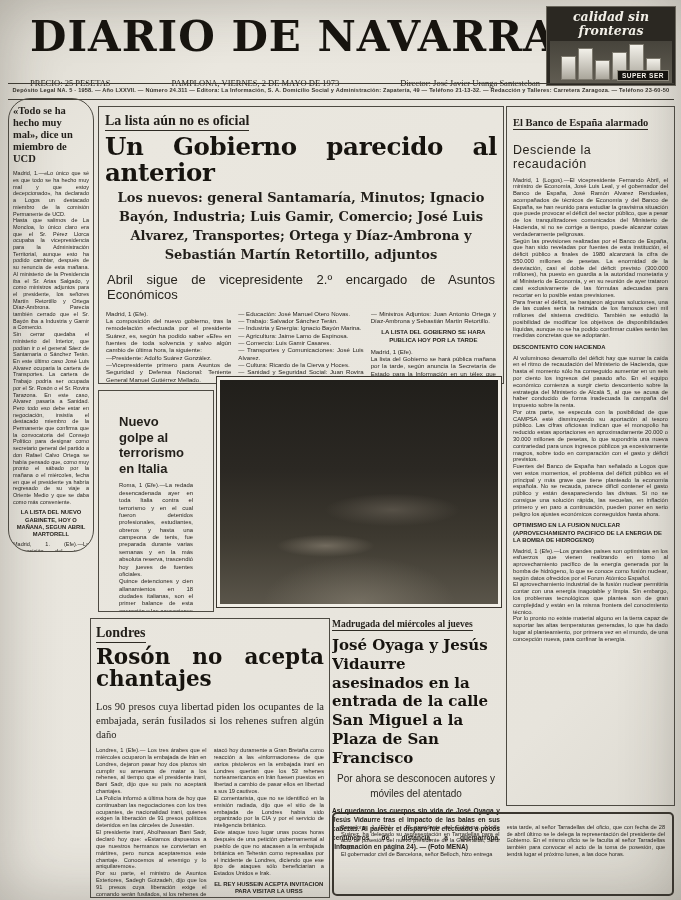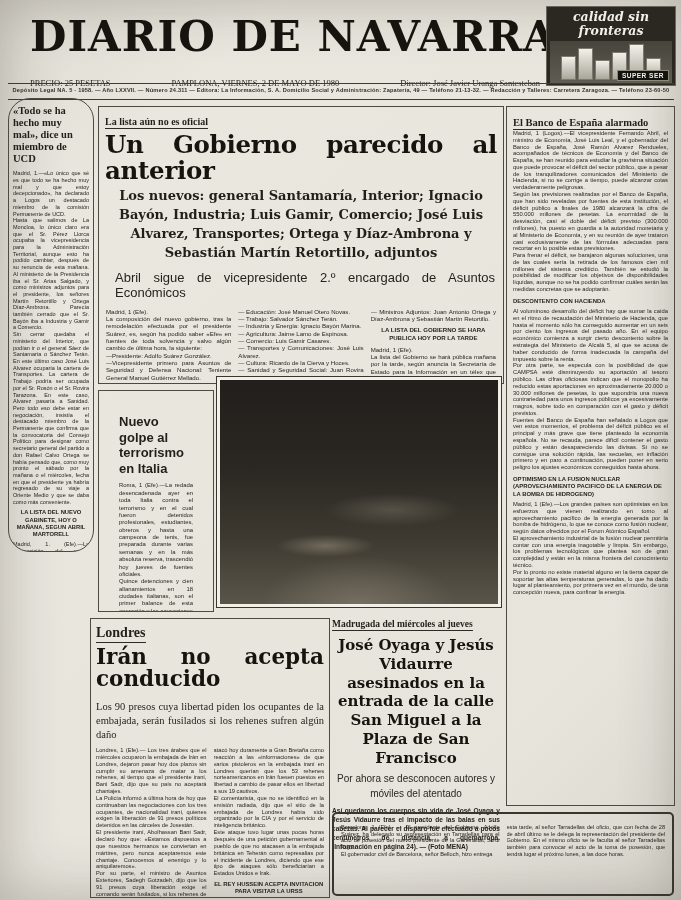--- a/index.html
+++ b/index.html
@@ -41,21 +41,21 @@
   
   .ucd-title { font-family:"Liberation Serif", serif; font-weight:bold; font-size:10.5px; line-height:1.15; margin:2px 0 5px 0; }
   .ucd-body { font-size:5.5px; line-height:1.22; }
   .ucd-sub { font-size:5.8px; font-weight:bold; text-align:center; margin:4px 0 3px 0; line-height:1.25; }
 
   
   .main-head { font-family:"DejaVu Serif", serif; font-weight:bold; font-size:24.5px; line-height:1.05;
     margin:3px 6px 4px 6px; text-align:justify; text-align-last:justify; letter-spacing:-.3px; color:#17140f; }
   .main-deck1 { font-family:"DejaVu Serif", serif; font-weight:bold; font-size:13px; line-height:1.45;
     text-align:center; margin:2px 10px; }
-  .main-deck2 { font-size:13px; margin:7px 8px 4px 16px; text-align:justify; text-align-last:justify; color:#26231d; }
+  .main-deck2 { font-size:13px; margin:7px 8px 4px 8px; text-align:justify; text-align-last:justify; color:#26231d; }
   .main-cols { padding:4px 7px; font-size:6.1px; line-height:1.2; height:128px; overflow:hidden; }
   .col-sub { font-weight:bold; text-align:center; font-size:6.1px; margin:4px 0; line-height:1.25; }
 
   
   .italy-title { font-weight:bold; font-size:13px; line-height:1.2; margin:3px 0 6px 0; }
   .italy-body { font-size:5.9px; line-height:1.25; }
 
   
   .photo-frame { background:#f2efe7; border:1px solid #3a362f; padding:3px; }
   .photo {
@@ -64,21 +64,21 @@
       radial-gradient(ellipse 70px 16px at 38% 74%, rgba(130,122,108,.75) 0%, rgba(130,122,108,0) 70%),
       radial-gradient(ellipse 90px 22px at 62% 58%, rgba(90,84,74,.9) 0%, rgba(90,84,74,0) 75%),
       radial-gradient(ellipse 120px 60px at 50% 100%, rgba(140,133,118,.55) 0%, rgba(140,133,118,0) 80%),
       linear-gradient(180deg,#211f1b 0%, #2b2823 40%, #3d3930 70%, #5a554a 100%);
   }
 
   
   .oyaga-kicker { font-family:"Liberation Serif", serif; font-weight:bold; font-size:9.5px;
     border-bottom:1px solid #2e2b24; display:inline-block; padding-bottom:1px; }
   .oyaga-head { font-family:"DejaVu Serif", serif; font-weight:bold; font-size:15px; line-height:1.25;
-    text-align:center; margin:5px 0 4px 0; color:#17140f; }
+    margin:5px 0 4px 0; color:#17140f; }
   .oyaga-deck { font-size:10px; text-align:center; line-height:1.5; color:#2b2822; }
   .photo-caption { font-size:6.6px; font-weight:bold; line-height:1.35; margin-top:6px; }
 
   
   .iran-head { font-family:"DejaVu Serif", serif; font-weight:bold; font-size:21.5px; line-height:1;
     margin:3px 0 5px 0; text-align:justify; text-align-last:justify; color:#17140f; }
   .iran-deck { font-family:"Liberation Serif", serif; font-size:10.5px; line-height:1.35;
     text-align:justify; text-align-last:justify; margin-bottom:5px; }
   .iran-cols { font-size:5.7px; line-height:1.2; height:178px; }
   .iran-sub { font-weight:bold; text-align:center; font-size:5.9px; margin:4px 0 3px 0; line-height:1.25; }
@@ -110,21 +110,21 @@
       <span class="app" style="height:18px"></span>
       <span class="app" style="height:26px"></span>
       <span class="app" style="height:34px"></span>
       <span class="app" style="height:20px"></span>
       <span class="ad-brand">SUPER SER</span>
     </div>
   </div>
 
   <div class="info-row abs" style="left:30px; top:78px; width:510px;">
     <span>PRECIO: 25 PESETAS</span>
-    <span>PAMPLONA, VIERNES, 2 DE MAYO DE 1980</span>
+    <span>PAMPLONA, VIERNES, 2 DE MAYO DE 1973</span>
     <span>Director: José Javier Uranga Santesteban</span>
   </div>
 
   <div class="rule abs" style="left:8px; top:83px; width:666px;"></div>
   <div class="legal abs" style="left:12px; top:87px; width:658px;">Depósito Legal NA. 5 - 1958. — Año LXXVII. — Número 24.311 — Editora: La Información, S. A.        Domicilio Social y Administración: Zapatería, 49 — Teléfono 21-13-32. — Redacción y Talleres: Carretera Zaragoza. — Teléfono 23-60-50</div>
   <div class="rule abs" style="left:8px; top:99px; width:666px;"></div>
 
   <section class="abs box" style="left:8px; top:98px; width:86px; height:454px; padding:4px; overflow:hidden;border-radius:22px;">
     <h2 class="ucd-title">«Todo se ha hecho muy mal», dice un miembro de UCD</h2>
     <div class="ucd-body flow">Madrid, 1.—«Lo único que sé es que todo se ha hecho muy mal y que estoy decepcionado», ha declarado a Logos un destacado miembro de la comisión Permanente de UCD.
@@ -136,24 +136,24 @@
 Poco antes de las tres, abandonó el Palacio de La Moncloa el secretario general del partido, Rafael Arias Salgado, que es, también, el portavoz de la comisión Permanente del partido en el poder.
 A pesar de su calidad de portavoz, Arias Salgado se negó a informar a la decena de periodistas que esperaban su salida en las inmediaciones de la sede de la Presidencia. Estos periodistas intentaron —sin conseguirlo— detener el automóvil del secretario general de U.C.D. que, al salir precipitadamente, alcanzó ligeramente a un técnico de una emisora de radio.
 El señor Arias Salgado fue abucheado por los informadores. Minutos después de la «fuga» del secretario general de U.C.D., el vicepresidente Fernando Abril fue abordado por los informadores.
 El señor Abril indicó que «las líneas generales del Gobierno se han fijado ya, si bien el problema está en el proyecto político subyacente». Añadió que «lo importante es encontrar un proyecto político global y coherente para el tema autonómico. Hay una respuesta en el eje de Gobierno para encontrar y asumir cargas públicas».
 Dijo también el vicepresidente segundo que «por lo demás, en la reunión se trataron temas del partido».
 Respecto a la composición del nuevo Gobierno, el señor Abril señaló que es un tema del presidente, que la dará a conocer hoy o mañana y añadió también que él desconocía la nueva composición del gabinete, y que en las carteras económicas se producirán los cambios «que decida el presidente».</div>
   </section>
 
   <section class="abs box" style="left:98px; top:106px; width:406px; height:278px; overflow:hidden;">
     <div style="padding:4px 6px 0 6px;">
-      <span class="kicker" style="font-size:10px;">La lista aún no es oficial</span>
+      <span class="kicker" style="font-size:14px;">La lista aún no es oficial</span>
     </div>
     <h2 class="main-head">Un Gobierno parecido al anterior</h2>
-    <p class="main-deck1">Los nuevos: general Santamaría, Interior; Ignacio Bayón, Industria; Luis Gamir, Comercio; José Luis Alvarez, Transportes; Ortega y Díaz-Ambrona y Sebastián Martín Retortillo, adjuntos</p>
+    <p class="main-deck1">Los nuevos: general Santamaría, Minutos; Ignacio Bayón, Industria; Luis Gamir, Comercio; José Luis Alvarez, Transportes; Ortega y Díaz-Ambrona y Sebastián Martín Retortillo, adjuntos</p>
     <p class="main-deck2">Abril sigue de vicepresidente 2.º encargado de Asuntos Económicos</p>
     <div class="cols main-cols">
       <div class="col flow">Madrid, 1 (Efe).
 La composición del nuevo gobierno, tras la remodelación efectuada por el presidente Suárez, es, según ha podido saber «Efe» en fuentes de toda solvencia y salvo algún cambio de última hora, la siguiente:
 —Presidente: Adolfo Suárez González.
 —Vicepresidente primero para Asuntos de Seguridad y Defensa Nacional: Teniente General Manuel Gutiérrez Mellado.
 —Vicepresidente segundo y encargado para Asuntos Económicos: Fernando Abril Martorell.
 — Ministro de Asuntos Exteriores: Marcelino Oreja Aguirre.
 — Hacienda: Jaime García Añoveros.
 — Justicia: Íñigo Cavero Lataillade.
@@ -199,21 +199,21 @@
 
   <section class="abs" style="left:332px; top:613px; width:168px; overflow:hidden;">
     <span class="oyaga-kicker">Madrugada del miércoles al jueves</span>
     <h2 class="oyaga-head">José Oyaga y Jesús Vidaurre asesinados en la entrada de la calle San Miguel a la Plaza de San Francisco</h2>
     <p class="oyaga-deck" style="margin:2px 0 0 0;">Por ahora se desconocen autores y móviles del atentado</p>
     <figcaption class="photo-caption flow">Así quedaron los cuerpos sin vida de José Oyaga y Jesús Vidaurre tras el impacto de las balas en sus cabezas. Al parecer el disparo fue efectuado a pocos centímetros de distancia, a quemarropa. (Información en página 24). — (Foto MENA)</figcaption>
   </section>
 
   <section class="abs box" style="left:90px; top:618px; width:240px; height:280px; padding:4px 5px; overflow:hidden;">
     <span class="kicker" style="font-size:14px;">Londres</span>
-    <h2 class="iran-head">Irán no acepta conducido</h2>
+    <h2 class="iran-head">Rosón no acepta chantajes</h2>
     <p class="iran-deck">Los 90 presos cuya libertad piden los ocupantes de la embajada, serán fusilados si los rehenes sufren algún daño</p>
     <div class="cols iran-cols">
       <div class="col">
         <div class="flow">Londres, 1 (Efe).— Los tres árabes que el miércoles ocuparon la embajada de Irán en Londres, dejaron pasar hoy dos plazos sin cumplir su amenaza de matar a los rehenes, al tiempo que el presidente iraní, Bani Sadr, dijo que su país no aceptará chantajes.
 La Policía informó a última hora de hoy que continuaban las negociaciones con los tres ocupantes, de nacionalidad iraní, quienes exigen la liberación de 91 presos políticos detenidos en las cárceles de Jusestán.
 El presidente iraní, Abolhassan Bani Sadr, declaró hoy que: «Estamos dispuestos a que nuestros hermanos se conviertan en mártires, pero nunca aceptaremos este chantaje. Conocemos al enemigo y lo aniquilaremos».
 Por su parte, el ministro de Asuntos Exteriores, Sadegh Gotzadeh, dijo que los 91 presos cuya liberación exige el comando serán fusilados, si los rehenes de Londres sufren algún daño. Añadió que Irán había dado al gobierno de Londres plenos poderes para abordar el problema de la embajada ocupada.
 Diez personas fueron detenidas esta tarde en las inmediaciones de la embajada a raíz de enfrentamientos entre partidarios del ayatolah Jomeini y del Sha. Unos 50 simpatizantes del régimen iraní se han instalado frente a la embajada, en señal de protesta contra la ocupación.</div>
 
       </div>
@@ -223,20 +223,21 @@
 Este ataque tuvo lugar unas pocas horas después de una petición gubernamental al pueblo de que no atacasen a la embajada británica en Teherán como represalias por el incidente de Londres, diciendo que ese tipo de ataques sólo beneficiarían a Estados Unidos e Irak.</div>
         <div class="iran-sub">EL REY HUSSEIN ACEPTA INVITACION PARA VISITAR LA URSS</div>
         <div class="flow">Abu Dhabi (Emiratos árabes unidos), 1 (Efe).— El rey Hussein de Jordania ha aceptado una invitación para visitar la Unión Soviética, dijo ayer un funcionario jordano que acompaña al monarca hachemita en su actual visita a este emirato.
 Hussein llegó el martes por la noche para realizar una visita oficial de dos días, al término de la que acababa de llevar a cabo en Arabia Saudí.</div>
       </div>
     </div>
   </section>
 
   <section class="abs box" style="left:506px; top:106px; width:169px; height:700px; padding:5px 6px; overflow:hidden;">
     <span class="kicker" style="font-size:10.5px;">El Banco de España alarmado</span>
+    <p class="def-deck">Desciende la recaudación</p>
     <div class="def-body flow">Madrid, 1 (Logos).—El vicepresidente Fernando Abril, el ministro de Economía, José Luis Leal, y el gobernador del Banco de España, José Ramón Alvarez Rendueles, acompañados de técnicos de Economía y del Banco de España, se han reunido para estudiar la gravísima situación que puede provocar el déficit del sector público, que a pesar de los tranquilizadores comunicados del Ministerio de Hacienda, si no se corrige a tiempo, puede alcanzar cotas verdaderamente peligrosas.
 Según las previsiones realizadas por el Banco de España, que han sido reveladas por fuentes de esta institución, el déficit público a finales de 1980 alcanzará la cifra de 550.000 millones de pesetas. La enormidad de la desviación, casi el doble del déficit previsto (300.000 millones), ha puesto en guardia a la autoridad monetaria y al Ministerio de Economía, y en su reunión de ayer trataron casi exclusivamente de las fórmulas adecuadas para recortar en lo posible estas previsiones.
 Para frenar el déficit, se barajaron algunas soluciones, una de las cuales sería la retirada de los famosos cien mil millones del sistema crediticio. También se estudió la posibilidad de modificar los objetivos de disponibilidades líquidas, aunque no se ha podido confirmar cuáles serán las medidas concretas que se adoptarán.</div>
     <div class="def-sub">DESCONTENTO CON HACIENDA</div>
     <div class="def-body flow">Al voluminoso desarrollo del déficit hay que sumar la caída en el ritmo de recaudación del Ministerio de Hacienda, que hasta el momento sólo ha conseguido aumentar en un seis por ciento los ingresos del pasado año. En el equipo económico comienza a surgir cierto descontento sobre la estrategia del Ministerio de Alcalá 5, al que se acusa de haber conducido de forma inadecuada la campaña del impuesto sobre la renta.
 Por otra parte, se especula con la posibilidad de que CAMPSA esté disminuyendo su aportación al tesoro público. Las cifras oficiosas indican que el monopolio ha reducido estas aportaciones en aproximadamente 20.000 o 30.000 millones de pesetas, lo que supondría una nueva contrariedad para unos ingresos públicos ya excesivamente magros, sobre todo en comparación con el gasto y déficit previstos.
 Fuentes del Banco de España han señalado a Logos que ven estos momentos, el problema del déficit público es el principal y más grave que tiene planteado la economía española. No se recauda, parece difícil contener el gasto público y están desapareciendo las divisas. Si no se consigue una solución rápida, las secuelas, en inflación primero y en paro a continuación, pueden poner en serio peligro los ajustes económicos conseguidos hasta ahora.</div>
     <div class="def-sub">OPTIMISMO EN LA FUSION NUCLEAR (APROVECHAMIENTO PACIFICO DE LA ENERGIA DE LA BOMBA DE HIDROGENO)</div>
     <div class="def-body flow">Madrid, 1 (Efe).—Los grandes países son optimistas en los esfuerzos que vienen realizando en torno al aprovechamiento pacífico de la energía generada por la bomba de hidrógeno, lo que se conoce como fusión nuclear, según datos ofrecidos por el Forum Atómico Español.
 El aprovechamiento industrial de la fusión nuclear permitiría contar con una energía inagotable y limpia. Sin embargo, los problemas tecnológicos que plantea son de gran complejidad y están en la misma frontera del conocimiento técnico.

